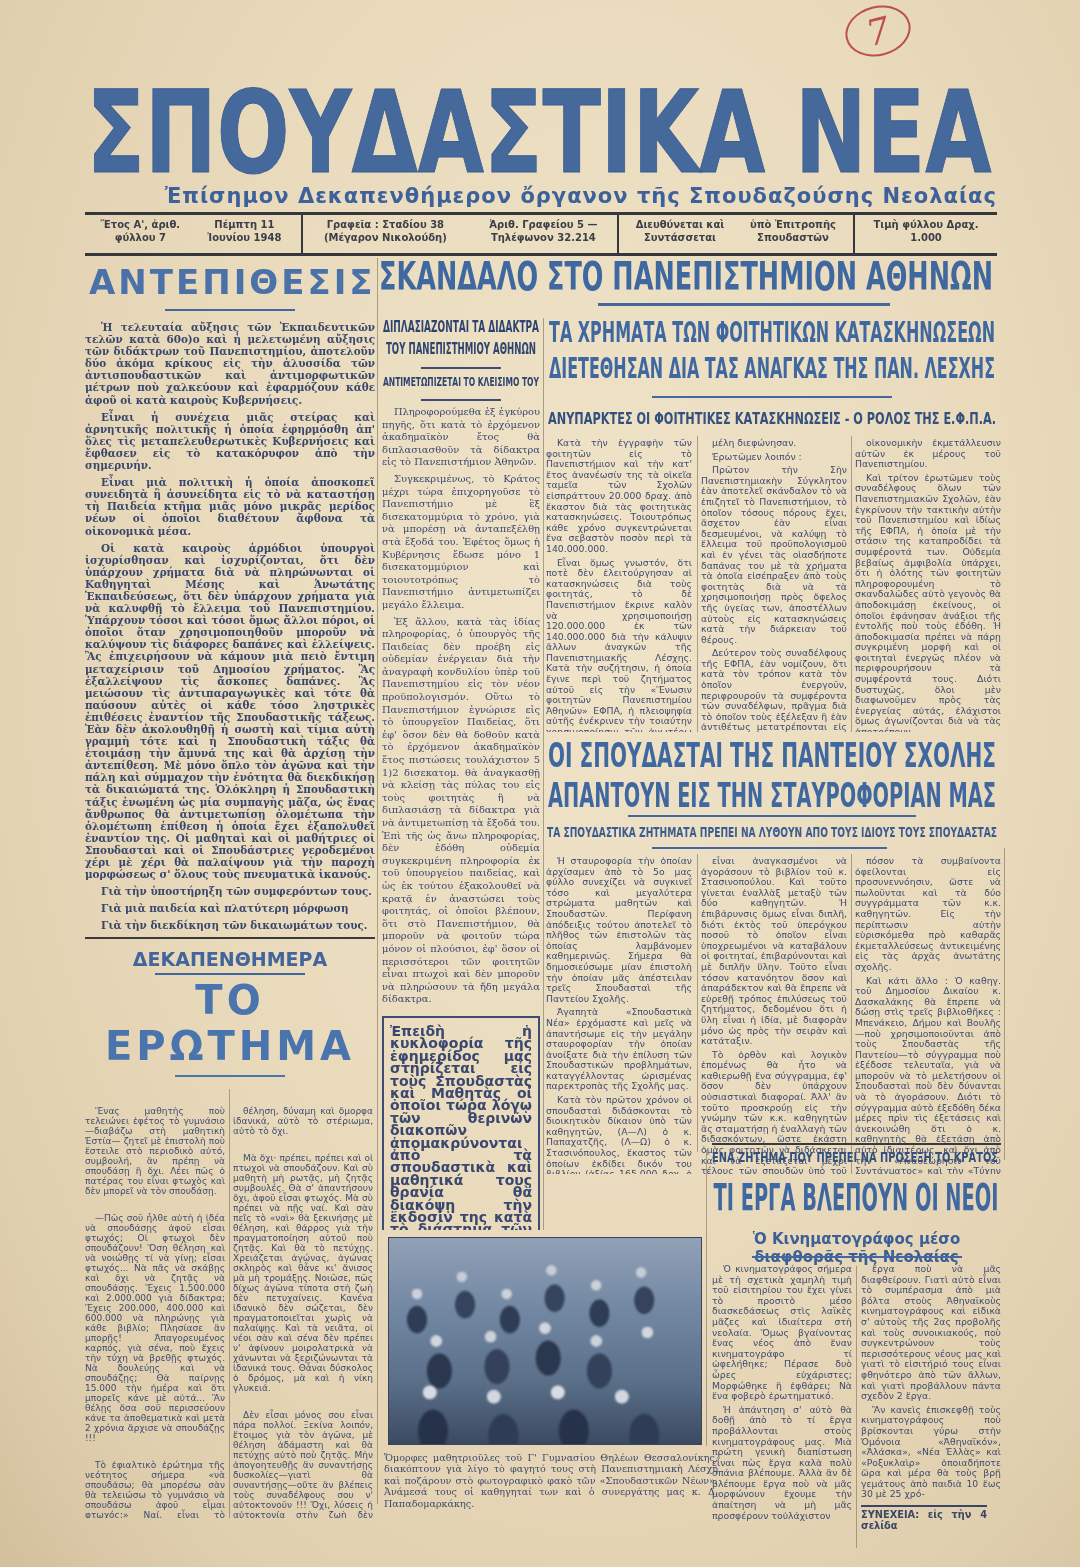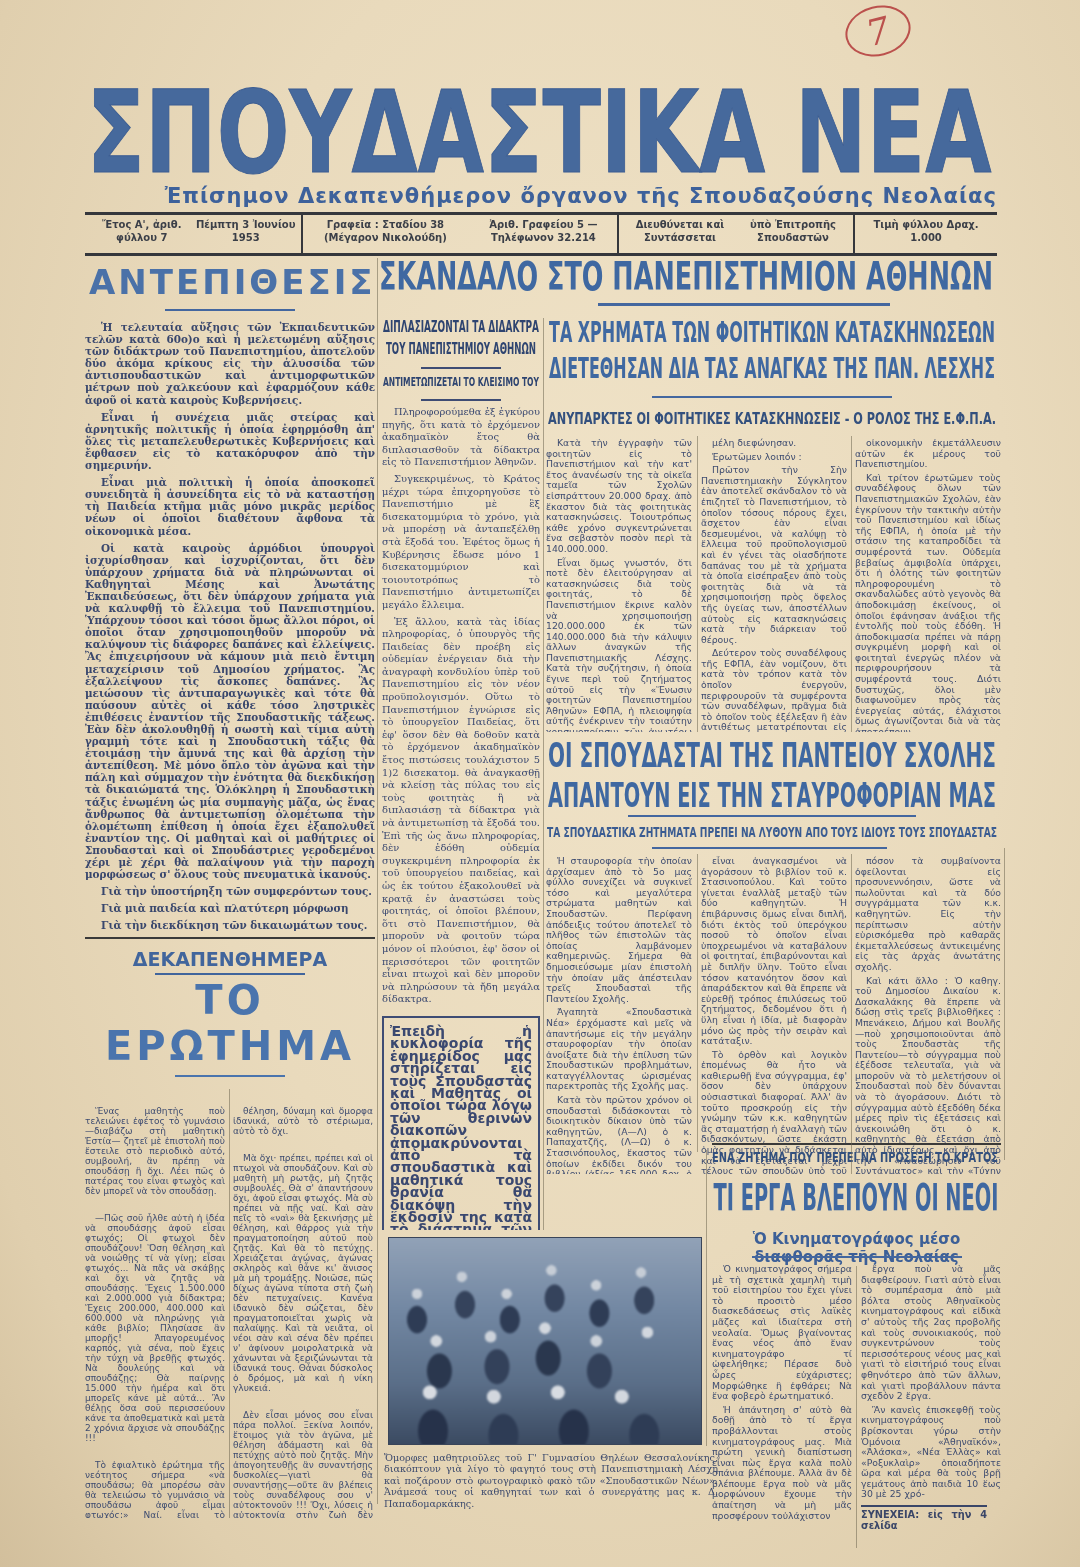--- a/index.html
+++ b/index.html
@@ -95,21 +95,21 @@
   <div class="red7">7</div>
 
   <svg class="abs" style="left:82px;top:80px;" width="915" height="105">
     <text x="457" y="92" text-anchor="middle" textLength="905" lengthAdjust="spacingAndGlyphs" font-size="114" fill="#46699c" stroke="#3c5d92" stroke-width="1">ΣΠΟΥΔΑΣΤΙΚΑ ΝΕΑ</text>
   </svg>
   <div class="abs subtitle" style="left:85px;top:184px;width:912px;">Ἐπίσημον Δεκαπενθήμερον ὄργανον τῆς Σπουδαζούσης Νεολαίας</div>
 
   <div class="abs infobar" style="left:85px;top:212px;width:912px;height:38px;">
     <div class="infocell" style="width:208px;">
       <span>Ἔτος Α', ἀριθ. φύλλου 7</span>
-      <span>Πέμπτη 3 Ἰουνίου 1953</span>
+      <span>Πέμπτη 11 Ἰουνίου 1948</span>
     </div>
     <div class="infocell" style="width:306px;gap:10px;">
       <span>Γραφεῖα : Σταδίου 38 (Μέγαρον Νικολούδη)</span>
       <span>Ἀριθ. Γραφείου 5 — Τηλέφωνον 32.214</span>
     </div>
     <div class="infocell" style="width:226px;">
       <span>Διευθύνεται καὶ Συντάσσεται</span>
       <span>ὑπὸ Ἐπιτροπῆς Σπουδαστῶν</span>
     </div>
     <div class="infocell" style="flex:1;">

